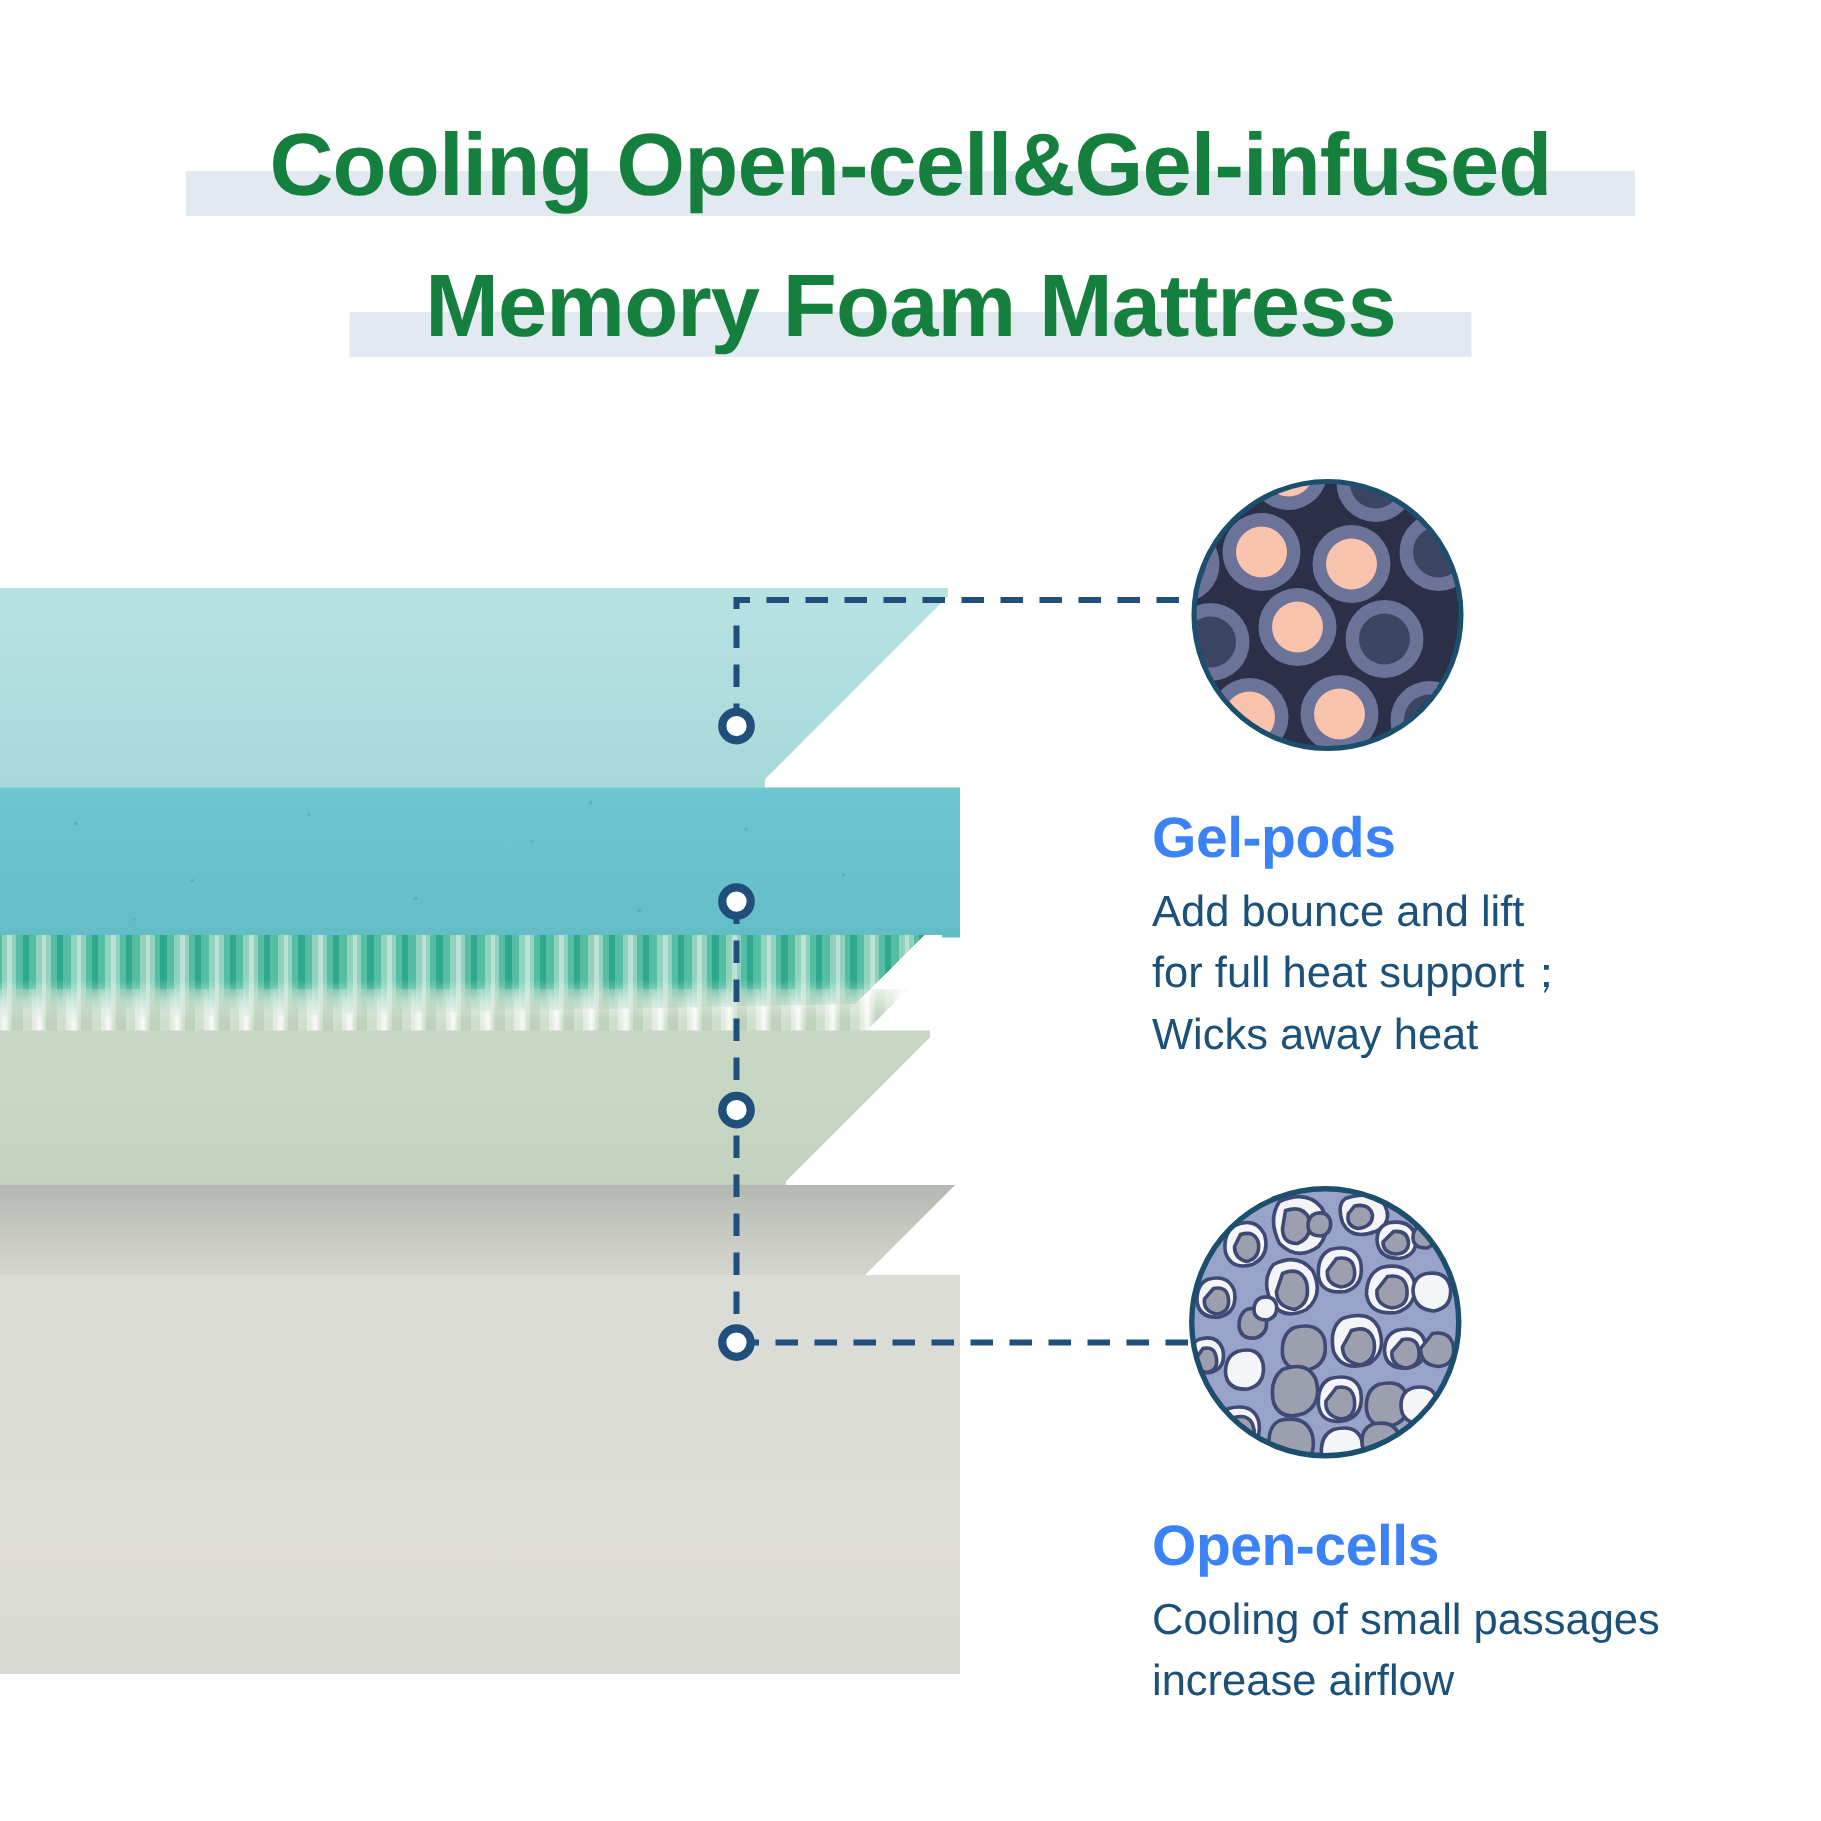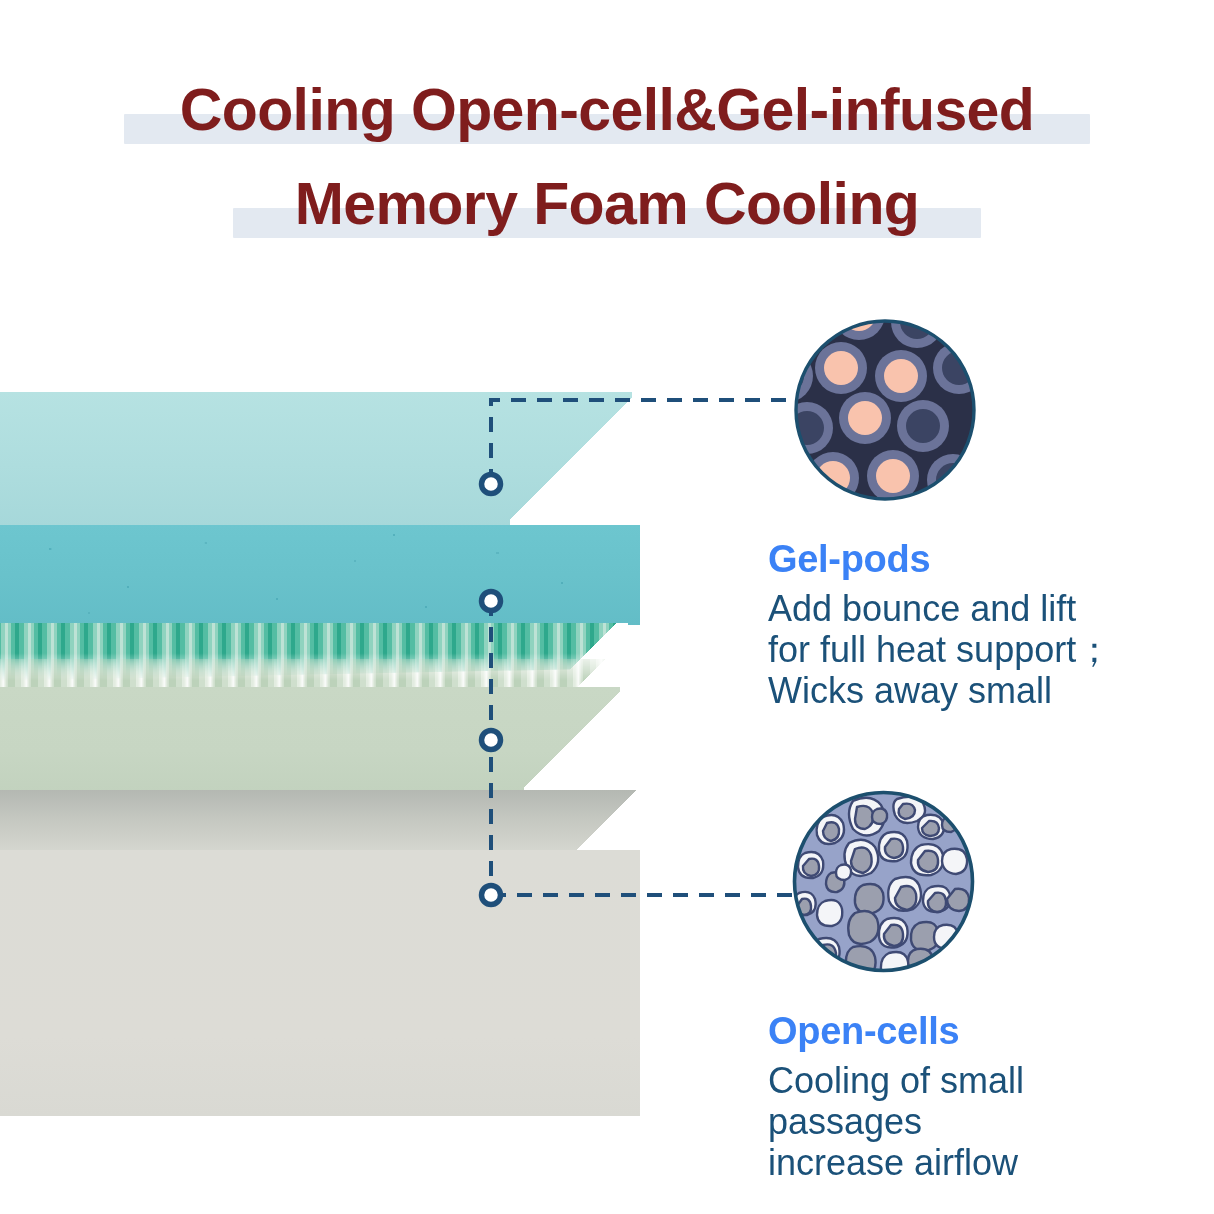--- a/index.html
+++ b/index.html
@@ -9,21 +9,21 @@
     font-family:"Liberation Sans", sans-serif;
     position:relative; overflow:hidden;
     color:#1b5179;
   }
   .stage { position:absolute; inset:0; }
 
   
   .title-wrap { position:absolute; left:0; top:74px; width:1214px; text-align:center; }
   .title-line { position:relative; display:block; white-space:nowrap;
     font-size:59px; font-weight:bold; letter-spacing:-0.6px;
-    color:#7f1d1d; line-height:72px; }
+    color:#15803d; line-height:72px; }
   .title-line .hl {
     position:absolute; left:50%; transform:translateX(-50%);
     bottom:2px; height:30px; background:#e3e9f1; z-index:0; border-radius:1px;
   }
   .title-line .txt { position:relative; z-index:1; }
   .t1 .hl { width:966px; }
   .t2 .hl { width:748px; }
   .t2 { margin-top:22px; }
 
   
@@ -127,38 +127,38 @@
   .circle-gel  { position:absolute; left:793px; top:318px; width:184px; height:184px; }
   .circle-open { position:absolute; left:791px; top:789px; width:185px; height:185px; }
 
   
   .callout { position:absolute; }
   .callout h2 {
     font-size:38px; font-weight:bold; color:#3b82f6;
     letter-spacing:-0.3px; line-height:46px; margin-bottom:6px;
   }
   .callout p {
-    font-size:36px; line-height:41px; color:#1b5179; font-weight:normal;
+    font-size:29px; line-height:41px; color:#1b5179; font-weight:normal;
   }
   .c-gel  { left:768px; top:536px; width:420px; }
   .c-open { left:768px; top:1008px; width:420px; }
 </style>
 </head>
 <body>
 
 <div class="stage">
 
   <div class="title-wrap">
     <span class="title-line t1">
       <span class="hl"></span>
       <span class="txt">Cooling Open-cell&amp;Gel-infused</span>
     </span>
     <span class="title-line t2">
       <span class="hl"></span>
-      <span class="txt">Memory Foam Cooling</span>
+      <span class="txt">Memory Foam Mattress</span>
     </span>
   </div>
 
   <div class="foam">
 
     <div class="layer l1-top">
       <div class="bevel"></div>
     </div>
     <div class="layer l1-front">
       <div class="speck"></div>
@@ -289,21 +289,21 @@
       <path d="M156 28 q8 -2 10 5 q1 8 -6 10 q-9 0 -9 -7 q0 -6 5 -8z" fill="#9b9fae"></path>
     </g>
     <circle cx="92.5" cy="92.5" r="89" fill="none" stroke="#1c4f6e" stroke-width="3.6"></circle>
   </svg>
 
   <div class="callout c-gel">
     <h2>Gel-pods</h2>
     <p>
       <span>Add bounce and lift</span><br>
       <span>for full heat support；</span><br>
-      <span>Wicks away small</span>
+      <span>Wicks away heat</span>
     </p>
   </div>
 
   <div class="callout c-open">
     <h2>Open-cells</h2>
     <p>
       <span>Cooling of small passages</span><br>
       <span>increase airflow</span>
     </p>
   </div>

